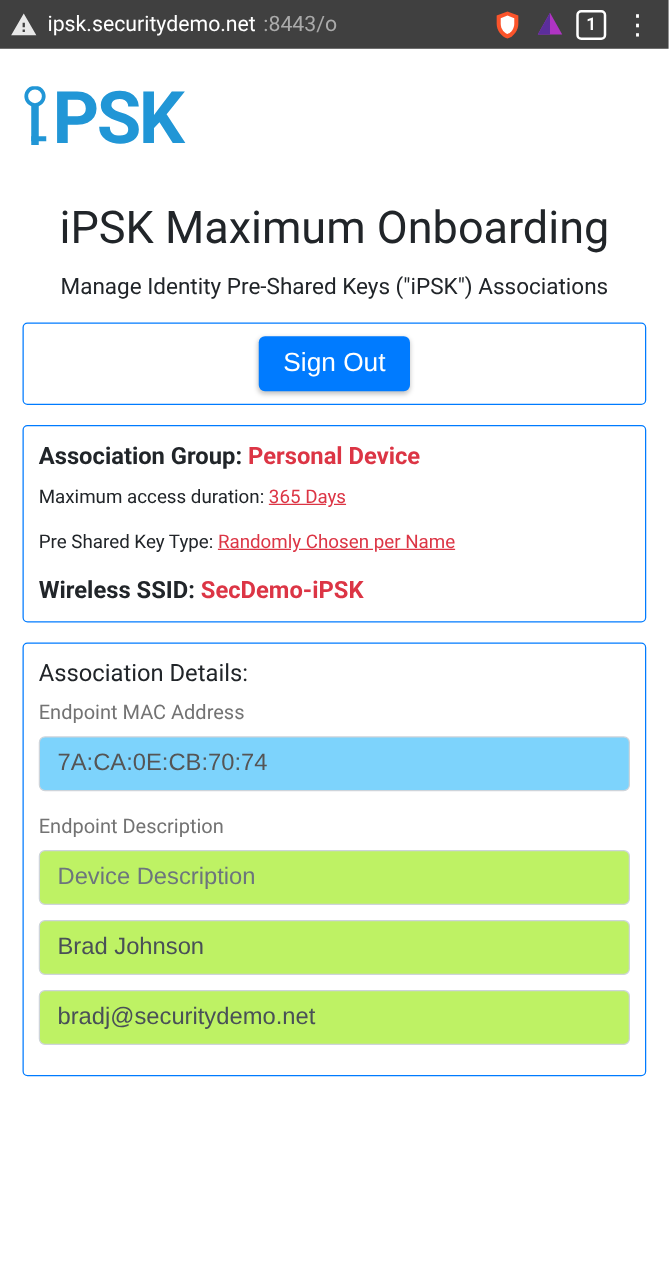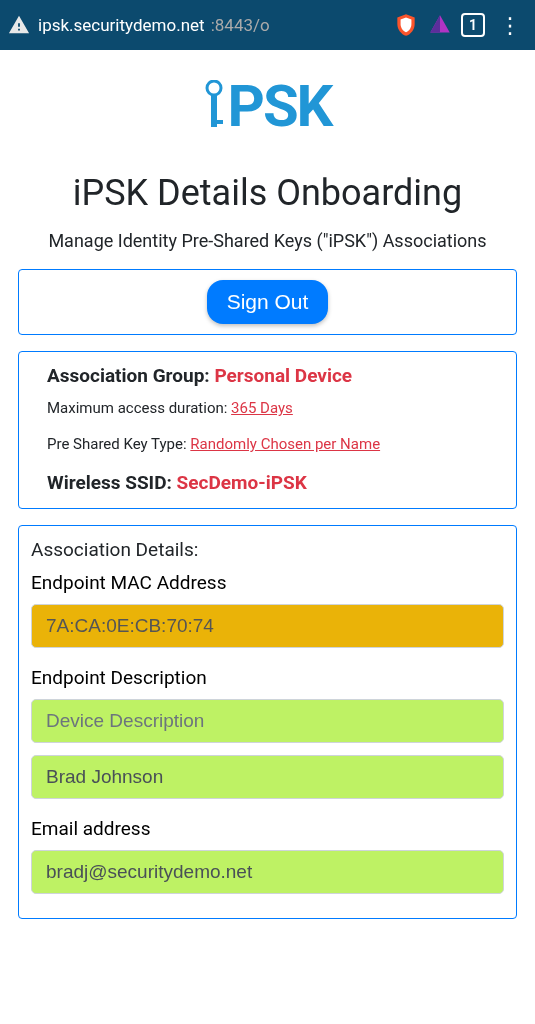--- a/index.html
+++ b/index.html
@@ -4,22 +4,22 @@
   <style>
     * { margin: 0; padding: 0; box-sizing: border-box; }
     body {
       font-family: -apple-system, BlinkMacSystemFont, "Segoe UI", Roboto, Helvetica, Arial, sans-serif;
       background: #fff;
       width: 535px;
       height: 1024px;
       overflow: hidden;
     }
     .browser-bar {
-      background: #0c4a6e;
-      height: 50px;
+      background: #404040;
+      height: 39px;
       display: flex;
       align-items: center;
       padding: 0 8px;
       gap: 8px;
     }
     .url-display {
       display: flex;
       align-items: center;
       gap: 6px;
       flex: 1;
@@ -56,21 +56,21 @@
     .menu-dots {
       color: #fff;
       font-size: 22px;
       padding: 0 6px;
       flex-shrink: 0;
     }
     .page {
       padding: 0 18px;
     }
     .logo-wrap {
-      text-align: center;
+      text-align: left;
       padding: 22px 0 10px;
     }
     .logo {
       font-size: 58px;
       font-weight: 700;
       color: #2196d6;
       letter-spacing: -2px;
       display: inline-flex;
       align-items: center;
     }
@@ -87,31 +87,31 @@
     .page-subtitle {
       text-align: center;
       font-size: 18px;
       color: #212529;
       margin-bottom: 18px;
     }
     .card {
       border: 1px solid #007bff;
       border-radius: 4px;
       margin-bottom: 16px;
-      padding: 12px 28px;
+      padding: 12px 12px;
     }
     .signout-card {
       text-align: center;
       padding: 10px;
     }
     .btn-primary {
       background: #007bff;
       color: #fff;
       border: none;
-      border-radius: 16px;
+      border-radius: 5px;
       padding: 10px 20px;
       font-size: 21px;
       cursor: pointer;
       box-shadow: 0 2px 4px rgba(0,0,0,0.25);
     }
     .info-row {
       font-size: 19px;
       font-weight: 700;
       color: #212529;
       margin-bottom: 12px;
@@ -123,38 +123,38 @@
     }
     .text-danger { color: #dc3545; font-weight: 400; text-decoration: underline; }
     .text-danger-b { color: #dc3545; font-weight: 700; }
     .section-title {
       font-size: 19px;
       font-weight: 400;
       color: #212529;
       margin-bottom: 10px;
     }
     .field-label {
-      font-size: 19px;
-      color: #000000;
+      font-size: 16px;
+      color: #737373;
       margin-bottom: 10px;
       margin-top: 6px;
     }
     .form-control {
       width: 100%;
       font-size: 19px;
       padding: 10px 14px;
       border: 1px solid #ced4da;
       border-radius: 5px;
       background: #bef264;
       color: #495057;
       margin-bottom: 12px;
     }
     .form-control::placeholder { color: #6c757d; }
     .form-control[readonly] {
-      background: #eab308;
+      background: #7dd3fc;
       color: #555;
     }
     .card-details { padding: 12px 12px; }
   </style>
 </head>
 <body>
 
 <div class="browser-bar">
   <svg class="warn-icon" viewBox="0 0 24 24">
       <path fill="#e8e8e8" d="M1 21h22L12 2 1 21zm12-3h-2v-2h2v2zm0-4h-2v-4h2v4z"></path>
@@ -183,21 +183,21 @@
     <span class="logo">
       <svg class="logo-i" width="20" height="52" viewBox="0 0 20 52">
         <circle cx="10" cy="8" r="7" fill="none" stroke="#2196d6" stroke-width="3"></circle>
         <rect x="7" y="15" width="6" height="32" fill="#2196d6"></rect>
         <rect x="7" y="40" width="12" height="4" fill="#2196d6"></rect>
       </svg>
       <span>PSK</span>
     </span>
   </div>
 
-  <h1 class="page-title">iPSK Details Onboarding</h1>
+  <h1 class="page-title">iPSK Maximum Onboarding</h1>
   <p class="page-subtitle">Manage Identity Pre-Shared Keys ("iPSK") Associations</p>
 
   <div class="card signout-card">
     <button class="btn-primary">Sign Out</button>
   </div>
 
   <div class="card">
     <div class="info-row">
       <span>Association Group: </span><span class="text-danger-b">Personal Device</span>
     </div>
@@ -216,17 +216,16 @@
     <div class="section-title">Association Details:</div>
 
     <div class="field-label">Endpoint MAC Address</div>
     <input class="form-control" readonly="" value="7A:CA:0E:CB:70:74" style="">
 
     <div class="field-label">Endpoint Description</div>
     <input class="form-control" placeholder="Device Description" style="">
 
     <input class="form-control" value="Brad Johnson" style="">
 
-    <div class="field-label">Email address</div>
     <input class="form-control" value="bradj@securitydemo.net" style="">
   </div>
 
 </div>
 
 </body></html>

